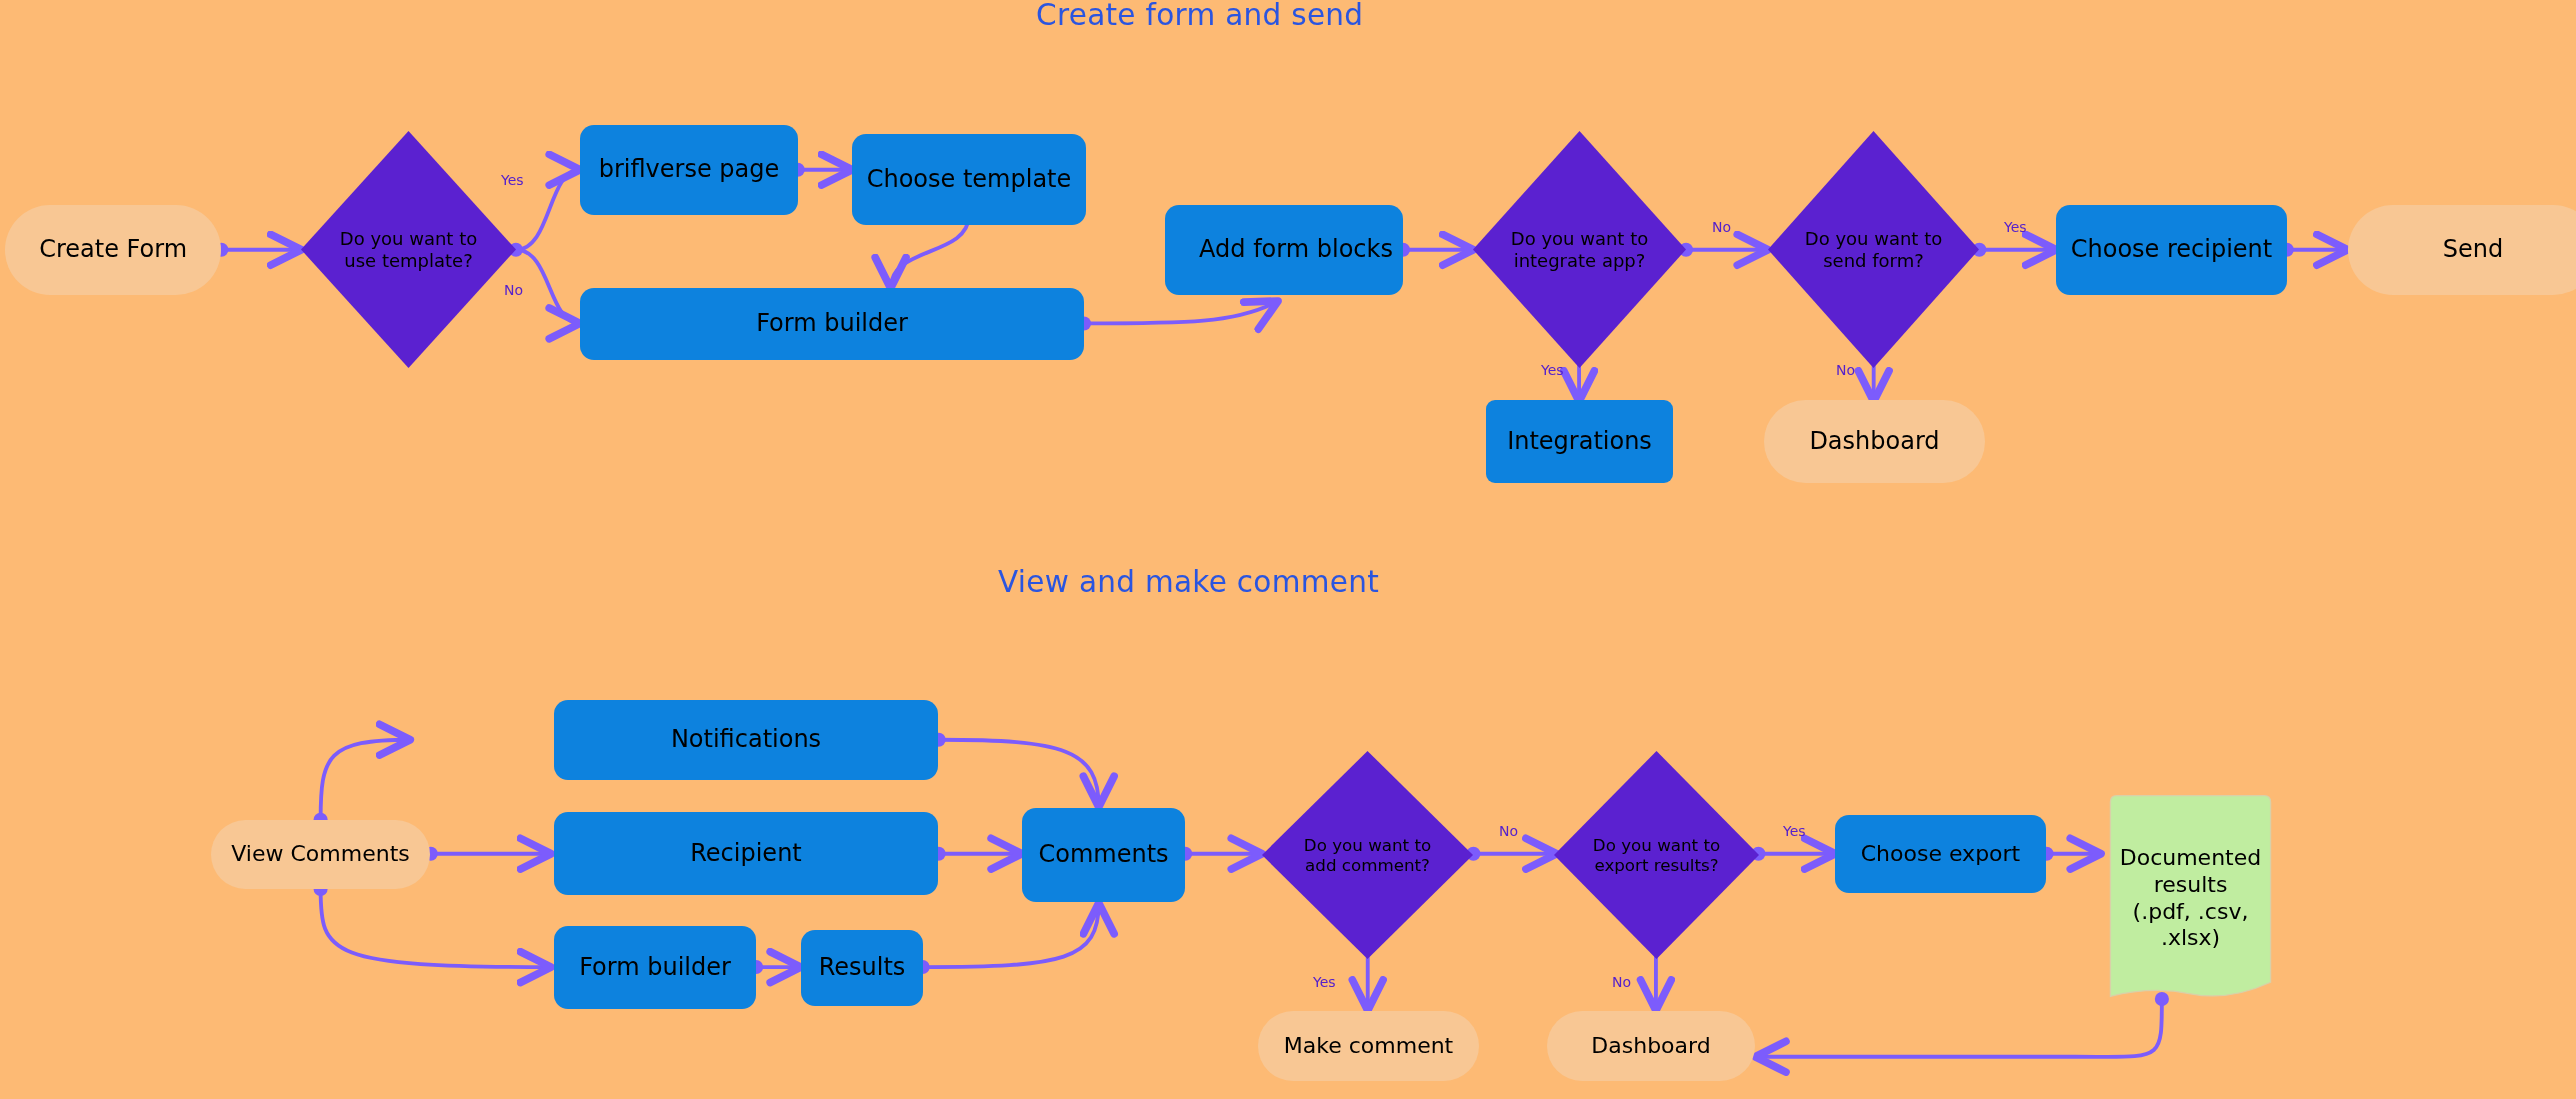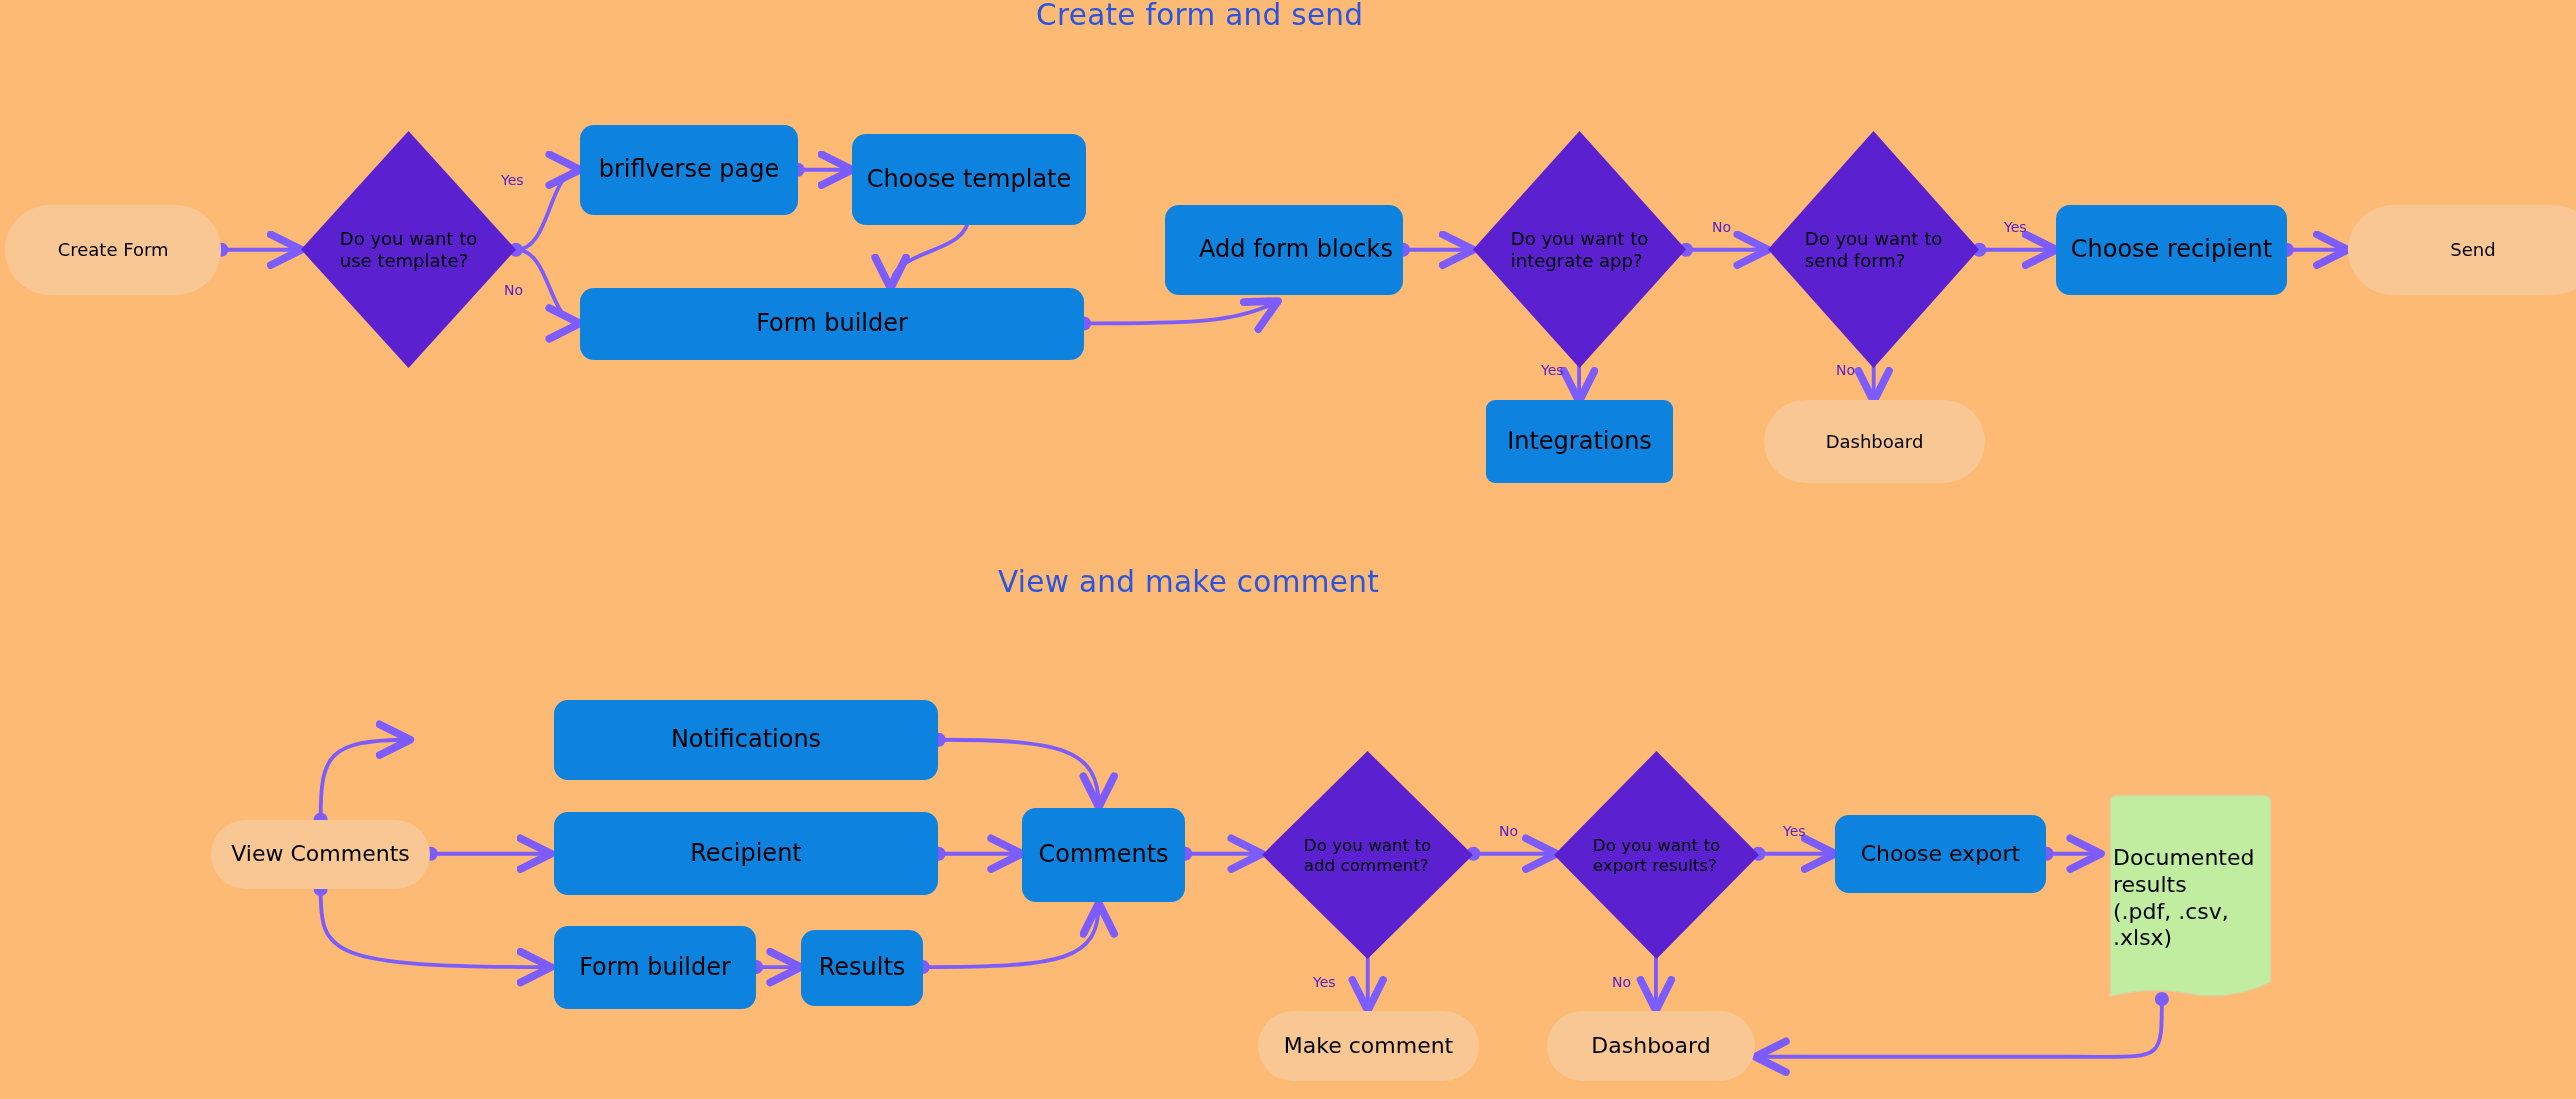--- a/index.html
+++ b/index.html
@@ -20,29 +20,29 @@
     position: absolute;
     left: 0; top: 0;
     width: 2576px; height: 1099px;
     pointer-events: none;
   }
   .node {
     position: absolute;
     display: flex;
     align-items: center;
     justify-content: center;
-    text-align: left;
+    text-align: center;
     color: #000000;
     line-height: 1.22;
     z-index: 3;
   }
   .n-term {                       
     background: #f8c794;
     border-radius: 6406px;
-    font-size: 18px;
+    font-size: 24px;
   }
   .n-proc {                       
     background: #0d82de;
     border-radius: 14px;
     font-size: 24px;
   }
   .n-dec {                        
     background: transparent;
     font-size: 18px;
   }

